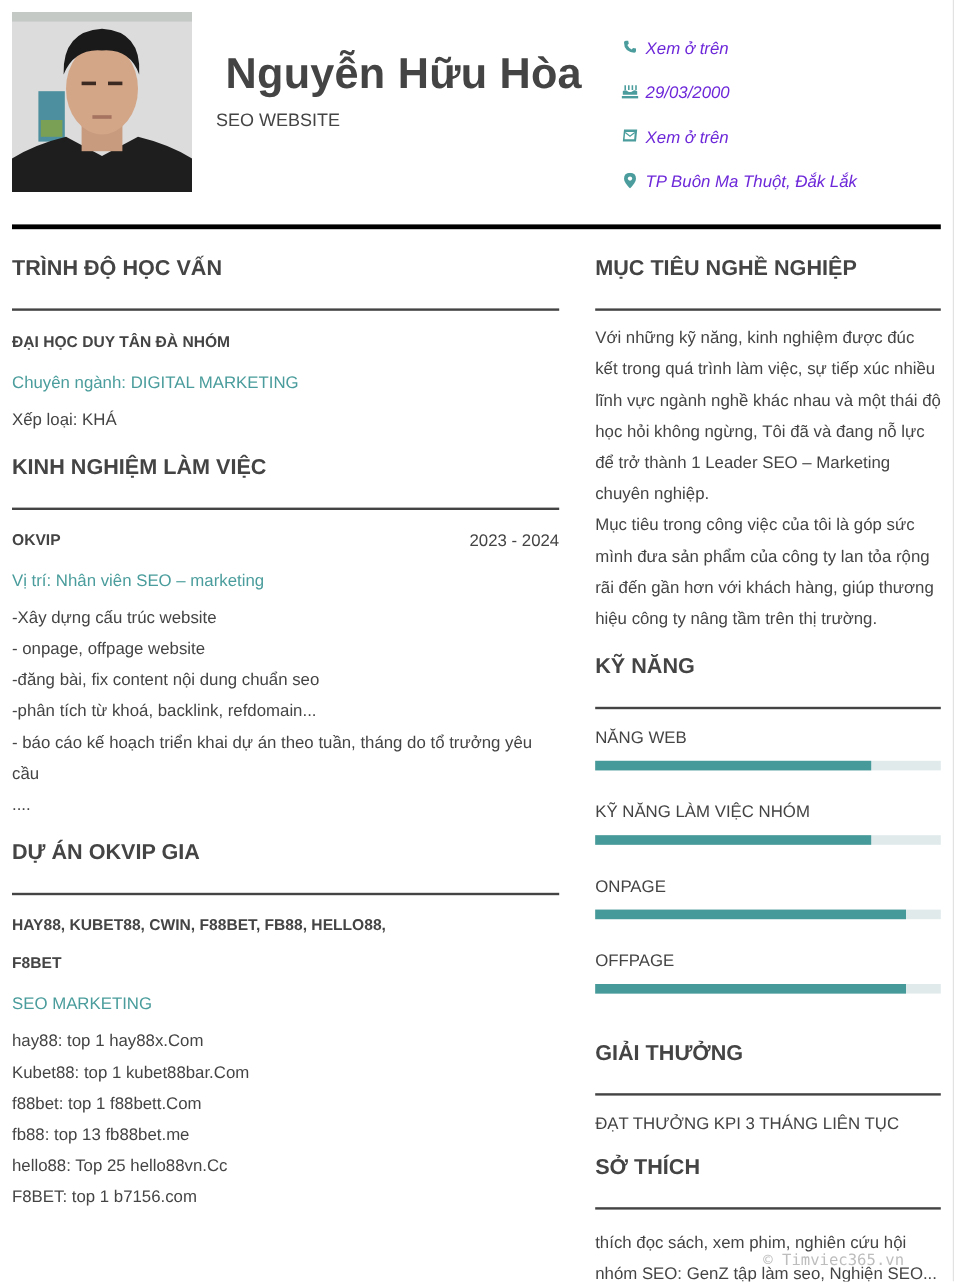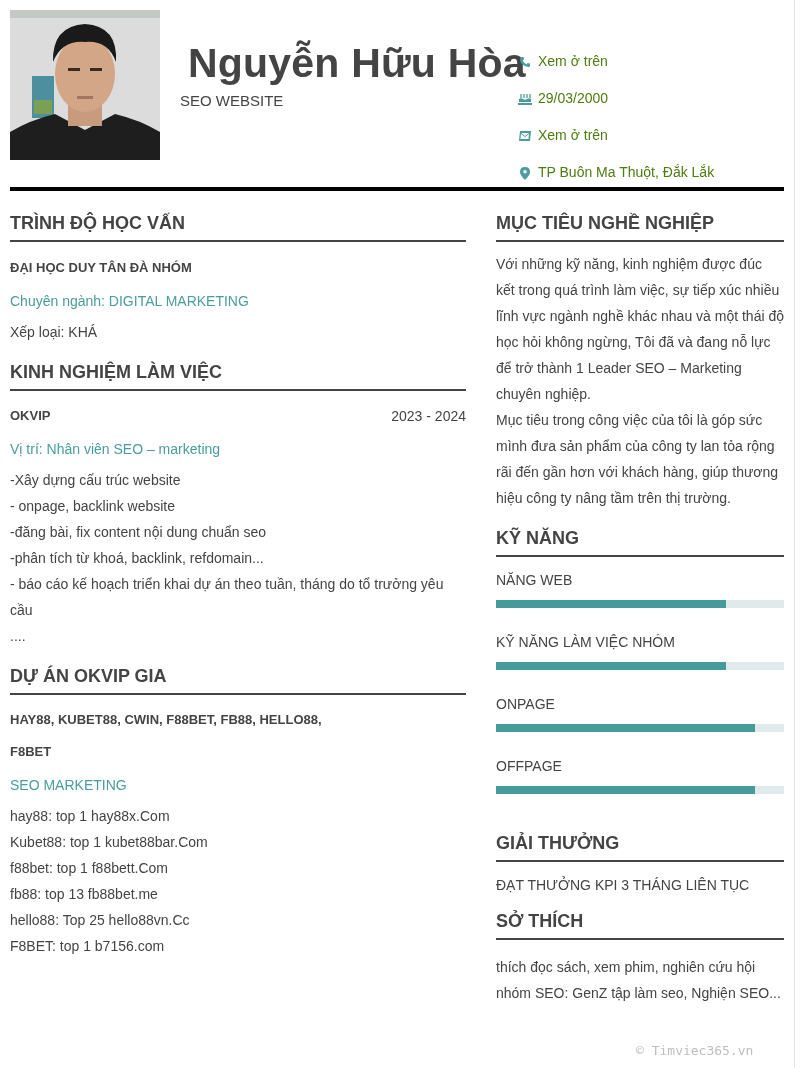--- a/index.html
+++ b/index.html
@@ -3,33 +3,33 @@
 <meta charset="utf-8">
 <style>
   * { box-sizing: border-box; margin: 0; padding: 0; }
   html, body { width: 800px; height: 1068px; background: #fff; overflow: hidden; }
   body { font-family: "Liberation Sans", "DejaVu Sans", sans-serif; color: #444; position: relative; }
   .page { position: absolute; left: 0; top: 0; width: 795px; height: 1068px; border-right: 1px solid #e2e2e2; }
 
   
   .avatar { position: absolute; left: 10px; top: 10px; width: 150px; height: 150px; overflow: hidden; background: #d9d9d9; }
   .avatar svg { display: block; }
-  .name { position: absolute; left: 188px; top: 40px; font-size: 41px; font-weight: bold; color: #444; letter-spacing: 0.2px; }
+  .name { position: absolute; left: 188px; top: 40px; font-size: 36px; font-weight: bold; color: #444; letter-spacing: 0.2px; }
   .role { position: absolute; left: 180px; top: 92px; font-size: 15px; color: #444; }
   .contacts { position: absolute; left: 518px; top: 32px; }
-  .contact { display: flex; align-items: flex-end; height: 37px; font-size: 14px; color: #4d7c0f; }
+  .contact { display: flex; align-items: flex-start; height: 37px; font-size: 14px; color: #6d28d9; font-style: italic; }
   .contact .ic { width: 14px; height: 14px; margin-right: 6px; display: inline-flex; align-items: center; justify-content: center; }
   .rule { position: absolute; left: 10px; top: 187px; width: 774px; height: 4px; background: #000; }
 
   
   .col { position: absolute; top: 200px; }
   .col-left { left: 10px; width: 456px; }
   .col-right { left: 496px; width: 288px; }
 
-  .sec-title { font-size: 18px; font-weight: bold; color: #444; padding-top: 13px; padding-bottom: 7px; border-bottom: 2px solid #444; line-height: 20px; }
+  .sec-title { font-size: 18px; font-weight: bold; color: #444; padding-top: 13px; padding-bottom: 24px; border-bottom: 2px solid #444; line-height: 20px; }
   .bold-line { font-size: 13px; font-weight: bold; color: #444; line-height: 26px; }
   .teal { color: #4a9d9c; font-size: 14px; line-height: 26px; }
   .txt { font-size: 14px; color: #444; line-height: 26px; }
   .row-between { display: flex; justify-content: space-between; }
 
   .skill { margin-top: 14px; }
   .skill-label { font-size: 14px; color: #444; line-height: 20px; }
   .bar { margin-top: 10px; height: 8px; background: #e1eaeb; position: relative; }
   .bar-fill { position: absolute; left: 0; top: 0; bottom: 0; background: #479a9a; }
 
@@ -117,21 +117,21 @@
       <div class="sec-title">KINH NGHIỆM LÀM VIỆC</div>
       <div style="height:12px"></div>
       <div class="row-between">
         <span class="bold-line">OKVIP</span>
         <span class="txt">2023 - 2024</span>
       </div>
       <div style="height:7px"></div>
       <div class="teal">Vị trí: Nhân viên SEO – marketing</div>
       <div style="height:5px"></div>
       <div class="txt">-Xây dựng cấu trúc website</div>
-      <div class="txt">- onpage, backlink website</div>
+      <div class="txt">- onpage, offpage website</div>
       <div class="txt">-đăng bài, fix content nội dung chuẩn seo</div>
       <div class="txt">-phân tích từ khoá, backlink, refdomain...</div>
       <div class="txt">- báo cáo kế hoạch triển khai dự án theo tuần, tháng do tổ trưởng yêu cầu</div>
       <div class="txt">....</div>
     </section>
 
     <section style="margin-top:4px;">
       <div class="sec-title">DỰ ÁN OKVIP GIA</div>
       <div style="height:12px"></div>
       <div class="bold-line">HAY88, KUBET88, CWIN, F88BET, FB88, HELLO88,</div>

